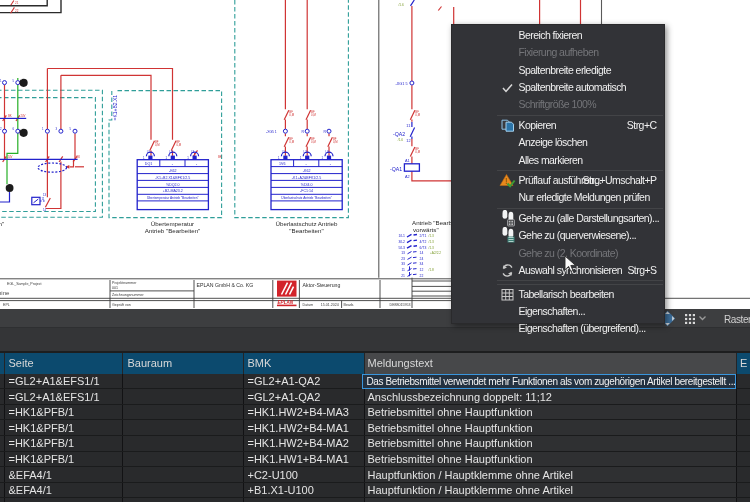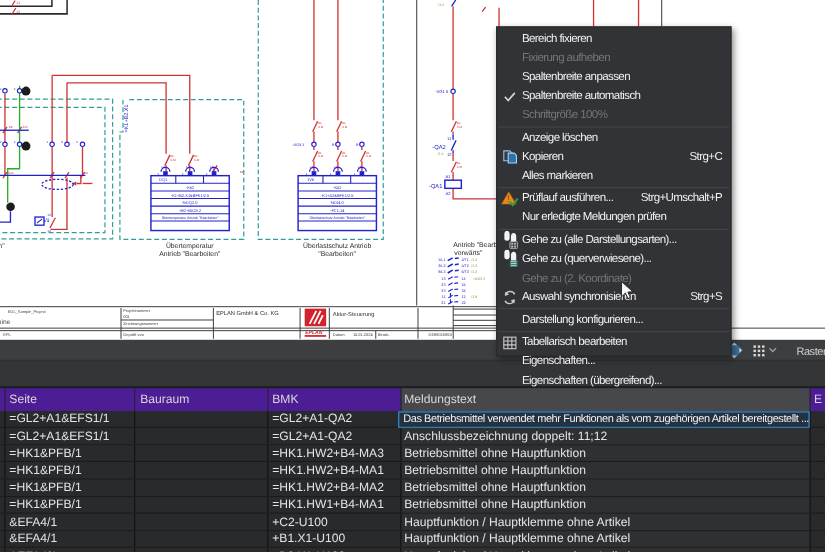--- a/index.html
+++ b/index.html
@@ -1,32 +1,32 @@
 <!DOCTYPE html>
 <html><head>
 <meta charset="utf-8">
 <style>
   html,body{margin:0;padding:0;}
   body{width:750px;height:502px;overflow:hidden;background:#26272a;font-family:"Liberation Sans",sans-serif;}
   .stage{position:relative;width:750px;height:502px;}
   #schem{position:absolute;left:0;top:0;}
   .toolbar{position:absolute;left:0;top:309px;width:750px;height:19px;background:#3d3e40;border-bottom:1px solid #2e2f31;box-sizing:border-box;}
   .gap{position:absolute;left:0;top:328px;width:750px;height:25px;background:#343537;border-bottom:2px solid #1d1e1f;box-sizing:border-box;}
-  .thead{position:absolute;left:0;top:353px;width:750px;height:20.6px;background:#4c1d95;color:#d8d8d8;font-size:11px;}
+  .thead{position:absolute;left:0;top:353px;width:750px;height:20.6px;background:#0c4a6e;color:#d8d8d8;font-size:11px;}
   .thead span{position:absolute;top:4px;}
   .rows{position:absolute;left:0;top:373.6px;width:750px;height:129px;background:#292a2c;}
   .trow{position:absolute;left:0;width:750px;height:15.6px;color:#e4e4e4;font-size:11px;border-bottom:1px solid #1a1b1c;box-sizing:border-box;background:#292a2c;}
   .trow span{position:absolute;top:1.5px;white-space:nowrap;}
   .vsep{position:absolute;top:0;bottom:0;width:1px;background:#121214;}
   .hvsep{position:absolute;top:0;bottom:0;width:1px;background:#242527;}
   .hcell{position:absolute;left:364.6px;top:0;width:371.4px;height:100%;background:#47484a;}
   .mband{position:absolute;left:364.6px;top:0;width:371.4px;height:14.6px;background:#2f3032;}
   .selcell{position:absolute;left:362px;top:0.5px;width:374px;height:15px;background:#233140;border:1px solid #3a96dd;box-sizing:border-box;}
   .selcell span{position:absolute;left:3.5px;top:0.8px;color:#f2f2f2;white-space:nowrap;}
-  .menu{position:absolute;left:451px;top:24px;width:213.5px;height:300px;background:#323337;box-shadow:2px 2px 6px rgba(0,0,0,0.45);box-sizing:border-box;border:1px solid #2a2a2c;padding-top:2.2px;}
+  .menu{position:absolute;left:451px;top:24px;width:213.5px;height:300px;background:#323337;box-shadow:2px 2px 6px rgba(0,0,0,0.45);box-sizing:border-box;border:1px solid #2a2a2c;padding-top:2.2px;padding-left:44px;}
   .mi{position:relative;height:17.3px;line-height:17.3px;color:#f0f0f0;font-size:10.5px;letter-spacing:-0.55px;padding-left:22.5px;white-space:nowrap;}
   .mi.dis{color:#747579;}
   .mi.hl{background:#54575a;}
   .mi .sc{position:absolute;right:7px;top:0;}
   .mi .ic{position:absolute;left:2px;top:0;width:19px;height:17.3px;}
   .msep{height:3.3px;position:relative;}
   .msep:after{content:"";position:absolute;left:1px;right:1px;top:1.2px;height:1px;background:#434447;}
 </style>
 </head>
 <body>
@@ -492,31 +492,31 @@
         <div class="vsep" style="left:121.6px"></div>
         <div class="vsep" style="left:243.3px"></div>
         <div class="vsep" style="left:363.6px"></div>
         <div class="vsep" style="left:736px"></div>
       </div>
     </div>
 
 <div class="menu">
   <div class="mi">Bereich fixieren</div>
   <div class="mi dis">Fixierung aufheben</div>
-  <div class="mi">Spaltenbreite anpassen</div>
+  <div class="mi">Spaltenbreite erledigte</div>
   <div class="mi"><span class="ic"><svg width="19" height="17">
             <path d="M5 9 l3 3.4 l6 -7" stroke="#d8d8d8" stroke-width="1.5" fill="none"></path>
           </svg></span>Spaltenbreite automatisch</div>
   <div class="mi dis">Schriftgröße 100%</div>
   <div class="msep"></div>
-  <div class="mi">Anzeige löschen</div>
   <div class="mi"><span class="ic"><svg width="19" height="17">
     <path d="M4 3.2 h5.5 l2 2 v7 h-7.5 z" fill="#3a3b3e" stroke="#8fc3e8" stroke-width="1"></path>
     <path d="M8 5.2 h5.5 l2 2 v7 h-7.5 z" fill="#2c74a8" stroke="#a5d2ef" stroke-width="1"></path>
   </svg></span>Kopieren<span class="sc">Strg+C</span></div>
+  <div class="mi">Anzeige löschen</div>
   <div class="mi">Alles markieren</div>
   <div class="msep"></div>
   <div class="mi"><span class="ic"><svg width="19" height="17">
     <path d="M8.5 2.5 L15 13.5 H2 Z" fill="#e8891d" stroke="#c06a10" stroke-width="0.6"></path>
     <text x="7" y="12" font-size="9" fill="#7a4a00" font-family="Liberation Sans">!</text>
     <path d="M9.5 11.5 l2.6 2.8 l4.5 -5.8" stroke="#3f9c35" stroke-width="2" fill="none"></path>
   </svg></span>Prüflauf ausführen...<span class="sc">Strg+Umschalt+P</span></div>
   <div class="mi">Nur erledigte Meldungen prüfen</div>
   <div class="msep"></div>
   <div class="mi"><span class="ic"><svg width="19" height="17">
@@ -539,21 +539,20 @@
             </g>
   </svg></span>Gehe zu (querverwiesene)...</div>
   <div class="mi dis">Gehe zu (2. Koordinate)</div>
   <div class="mi"><span class="ic"><svg width="19" height="17">
     <path d="M13.9 5.6 a4.6 4.6 0 0 0 -8.6 0.8" stroke="#c9c9c9" stroke-width="1.3" fill="none"></path>
     <path d="M5.1 11.4 a4.6 4.6 0 0 0 8.6 -0.8" stroke="#c9c9c9" stroke-width="1.3" fill="none"></path>
     <path d="M5.4 3.2 v4 l3.5 -1.6 z" fill="#c9c9c9"></path>
     <path d="M13.6 13.8 v-4 l-3.5 1.6 z" fill="#c9c9c9"></path>
   </svg></span>Auswahl synchronisieren<span class="sc">Strg+S</span></div>
   <div class="msep"></div>
-  <div class="mi">Darstellung konfigurieren...</div>
   <div class="msep"></div>
   <div class="mi"><span class="ic"><svg width="19" height="17">
     <g stroke="#c9c9c9" stroke-width="1">
               <rect x="4" y="3.5" width="11" height="10.5" fill="none"></rect>
               <path d="M4 7 h11 M4 10.5 h11 M7.7 3.5 v10.5 M11.3 3.5 v10.5"></path>
             </g>
   </svg></span>Tabellarisch bearbeiten</div>
   <div class="mi">Eigenschaften...</div>
   <div class="mi">Eigenschaften (übergreifend)...</div>
 </div>

